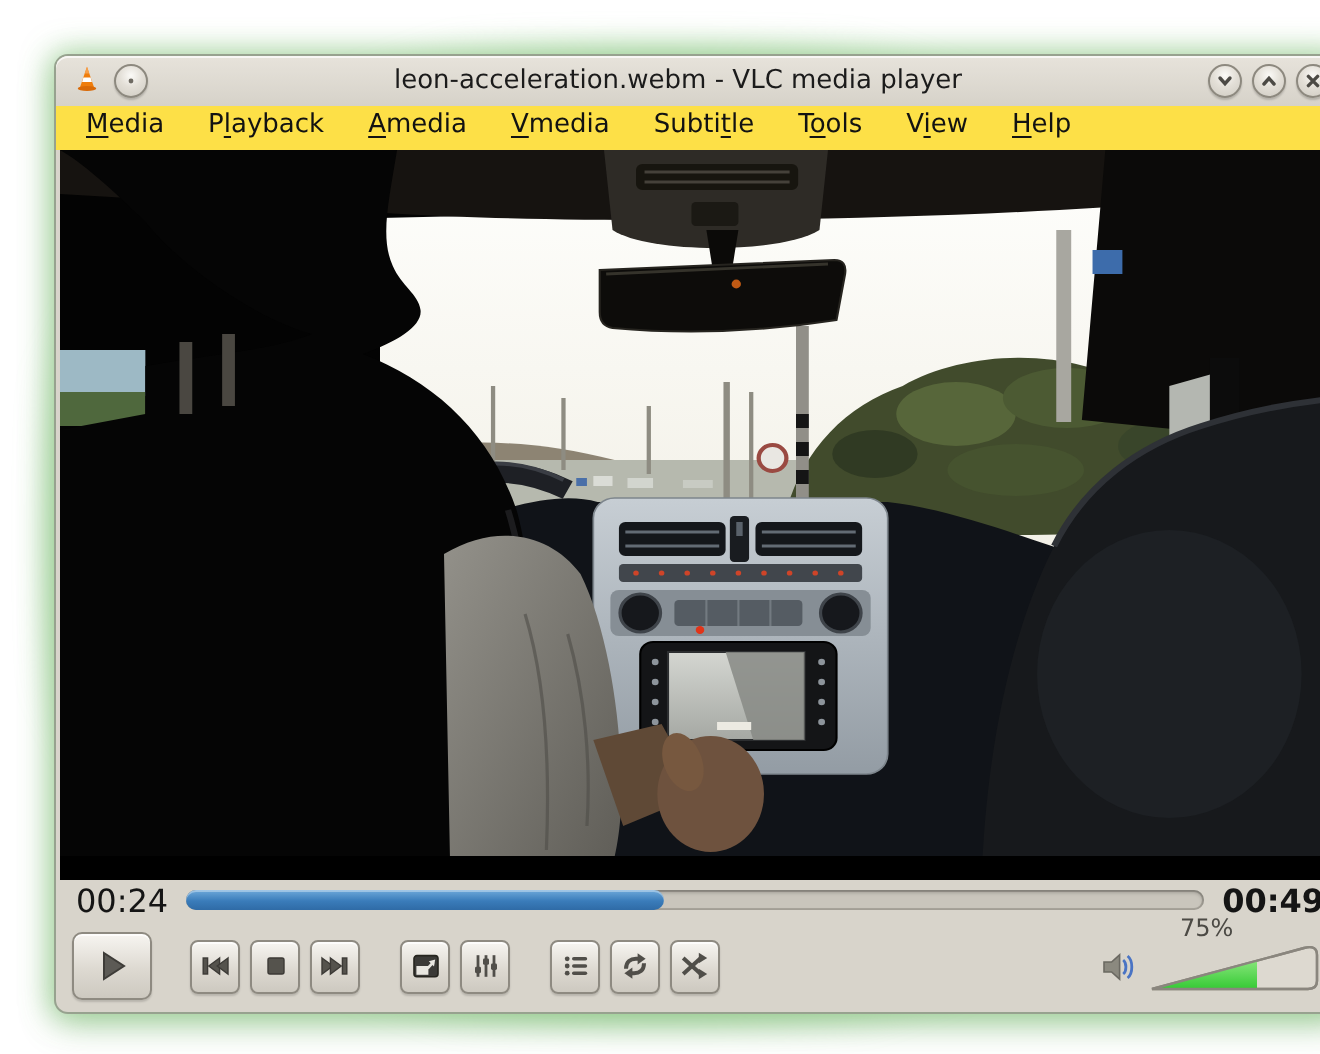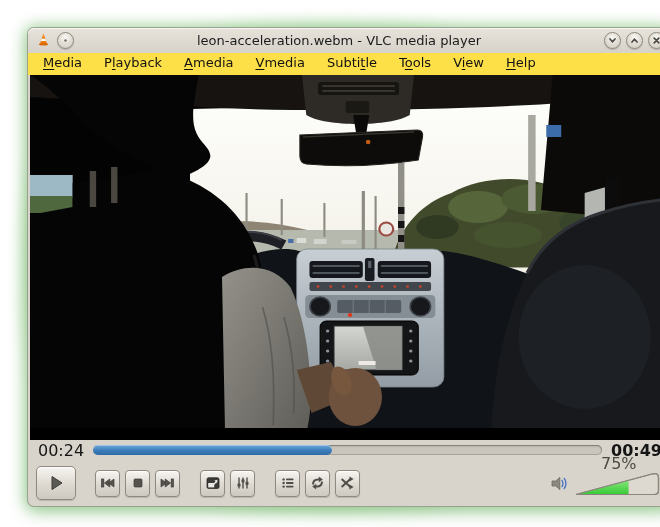--- a/index.html
+++ b/index.html
@@ -72,21 +72,21 @@
     box-shadow:inset 0 1px 0 rgba(255,255,255,.75), 0 1px 1px rgba(0,0,0,.15);
     display:flex;align-items:center;justify-content:center;padding:0;
   }
   .btn.play{height:34px;min-width:40px;border-radius:5px;margin-right:14px;}
   .gap{width:10px;flex:0 0 10px;}
   .spacer{flex:1;}
   
   .volume{display:flex;align-items:center;gap:5px;padding-right:2px;}
   .vol-wedge-wrap{position:relative;width:88px;height:27px;}
   .vol-label{
-    position:absolute;top:-12px;left:27px;font-size:16px;color:#4c4a45;line-height:12px;
+    position:absolute;top:-12px;left:16px;font-size:12px;color:#4c4a45;line-height:12px;
   }
 </style>
 </head>
 <body>
 
 <div class="glow"></div>
 
 <div class="window">
 
   <div class="titlebar">

